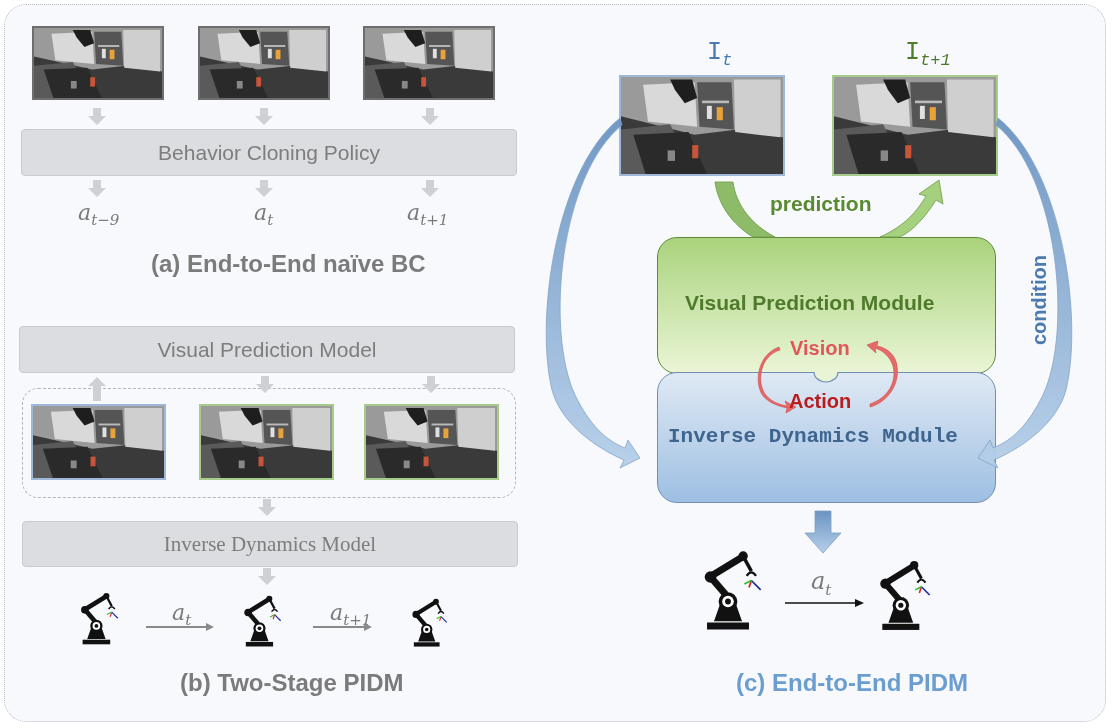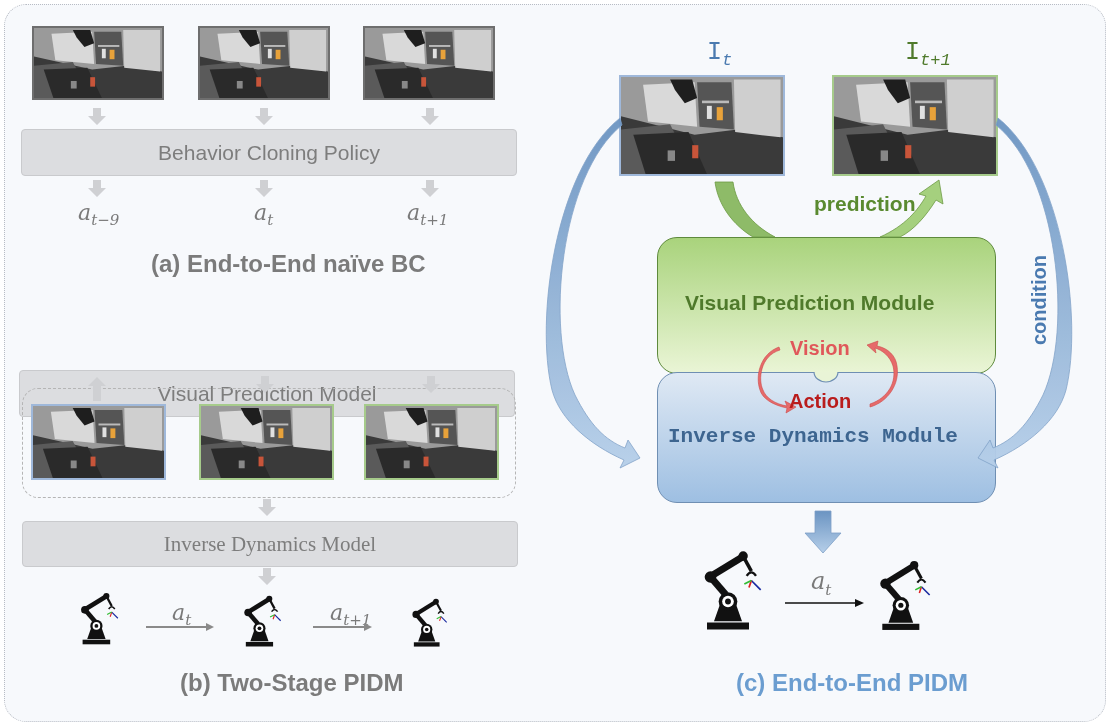--- a/index.html
+++ b/index.html
@@ -83,21 +83,21 @@
 <div class="graybox" style="left:21px;top:129px;width:496px;height:47px;">
   <span>Behavior Cloning Policy</span>
 </div>
 
 <div class="math" style="left:78px;top:200px;"><span>a</span><sub>t−9</sub></div>
 <div class="math" style="left:254px;top:200px;"><span>a</span><sub>t</sub></div>
 <div class="math" style="left:407px;top:200px;"><span>a</span><sub>t+1</sub></div>
 
 <div class="caption" style="left:105px;top:250px;">(a) End-to-End naïve BC</div>
 
-<div class="graybox" style="left:19px;top:326px;width:496px;height:47px;margin-top:44px;">
+<div class="graybox" style="left:19px;top:326px;width:496px;height:47px;">
   <span>Visual Prediction Model</span>
 </div>
 <div class="dash"></div>
 <div class="frame blue" style="left:31px;top:404px;width:135px;height:76px;">
   <svg viewBox="0 0 132 74" preserveAspectRatio="none">
     <rect width="132" height="74" fill="#3a3a3a"></rect>
     <polygon points="0,0 132,0 132,46 95,40 60,44 0,30" fill="#9a9a9a"></polygon>
     <polygon points="18,6 60,4 62,38 22,34" fill="#d9d9d9"></polygon>
     <polygon points="62,4 90,4 92,40 64,38" fill="#555"></polygon>
     <rect x="66" y="18" width="22" height="2" fill="#bbb"></rect>
@@ -242,21 +242,21 @@
   <path d="M814,372 a12,10 0 0 0 24,0" fill="#e9f4d6" stroke="#6f8fb3" stroke-width="1.2"></path>
 
   <path d="M815,511 h16 v22 h10 l-18,20 l-18,-20 h10z" fill="url(#bArrow)" stroke="#7d9fc6" stroke-width="0.8"></path>
 
   <g>
     <line x1="785" y1="603" x2="857" y2="603" stroke="#111" stroke-width="1.6"></line>
     <path d="M864,603 l-9,-4 v8z" fill="#111"></path>
   </g>
 </svg>
 
-<div class="mod-label" style="left:770px;top:192px;color:#5a8a30;font-size:21px;margin-left:44px;">prediction</div>
+<div class="mod-label" style="left:770px;top:192px;color:#5a8a30;font-size:21px;">prediction</div>
 <div class="mod-label" style="left:1028px;top:278px;color:#4a7ab0;font-size:20px;transform:rotate(-90deg);transform-origin:left top;top:345px;">condition</div>
 <div class="mod-label" style="left:685px;top:291px;color:#4f7a2b;">Visual Prediction Module</div>
 <div class="mod-label" style="left:790px;top:337px;color:#e0575a;font-size:20px;">Vision</div>
 <div class="mod-label" style="left:789px;top:390px;color:#b91c1c;font-size:20px;text-align:right;">Action</div>
 <div class="mod-label" style="left:668px;top:425px;color:#3d6590;font-family:Liberation Mono, monospace;">Inverse Dynamics Module</div>
 
 <div class="math" style="left:811px;top:567px;font-size:24px;"><span>a</span><sub>t</sub></div>
 
 <div class="caption blue" style="left:690px;top:669px;">(c) End-to-End PIDM</div>
 

